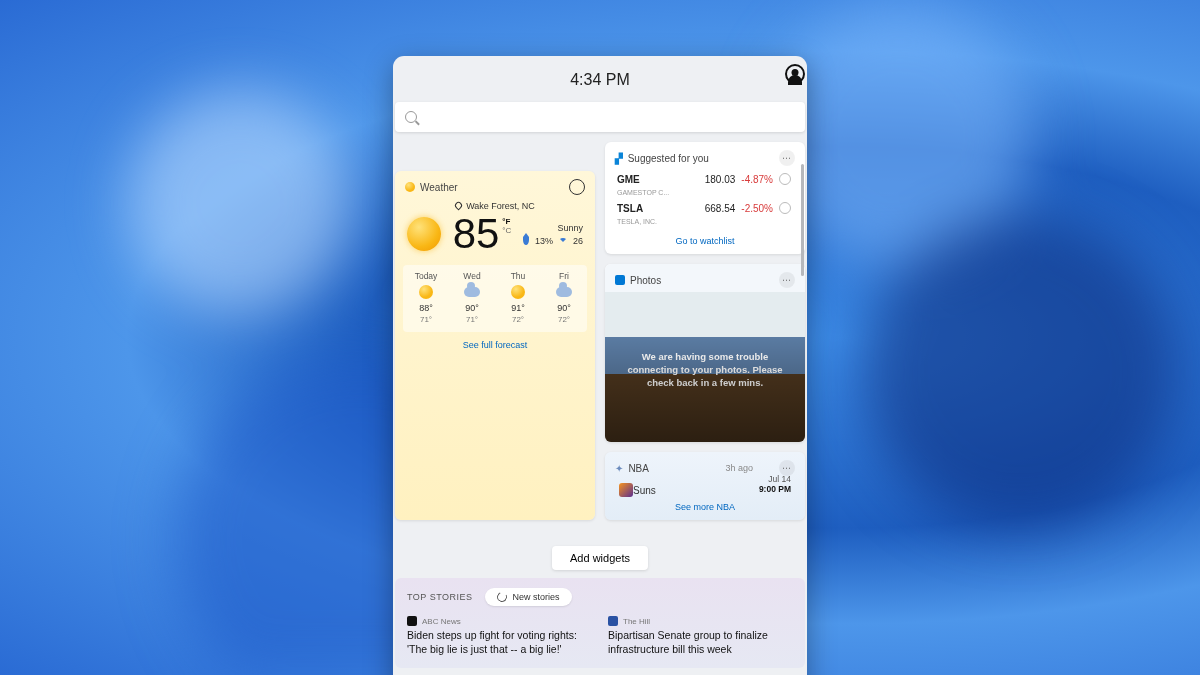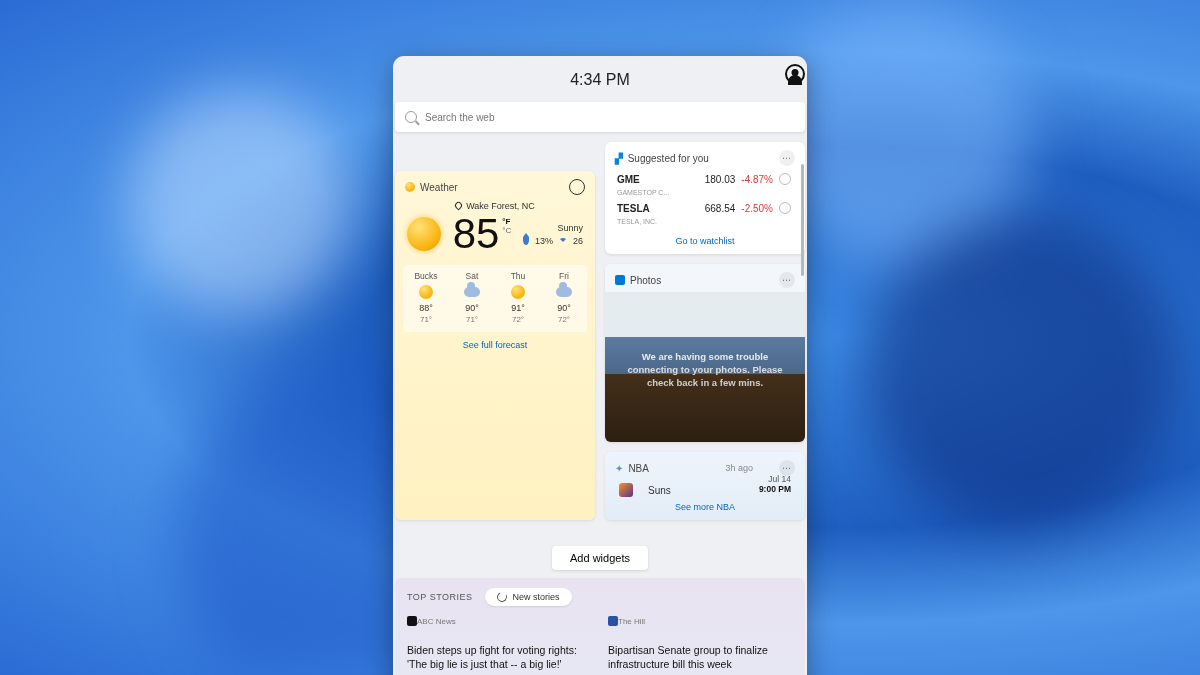--- a/index.html
+++ b/index.html
@@ -78,21 +78,21 @@
   .tkr{font-weight:600;color:#222;}
   .co{grid-column:1; font-size:7px; color:#999; margin-top:-2px;}
   .price{font-size:10px;color:#222;text-align:right;}
   .chg{font-size:10px; text-align:right;}
   .neg{color:#d83b3b;}
   .ostar{width:12px;height:12px;border:1px solid #bbb;border-radius:50%;position:relative;}
 
   
   .nba{ background:linear-gradient(180deg,#eef4fb,#e3edf7);}
   .nba .card-header .time-ago{font-size:9px;color:#888;margin-right:6px;}
-  .team-row{display:flex;align-items:center;gap:15px;padding:3px 14px;font-size:10px;color:#333;}
+  .team-row{display:flex;align-items:center;gap:0;padding:3px 14px;font-size:10px;color:#333;}
   .team-row .sq{width:14px;height:14px;border-radius:3px;}
   .suns{background:linear-gradient(135deg,#f7941e,#5b2d90);}
   .bucks{background:linear-gradient(135deg,#00471b,#eee1c6);}
   .game-dt{font-size:8.5px;color:#555;text-align:right;padding:0 14px;margin-top:-26px;}
   .game-dt b{display:block;color:#111;}
 
   
   .photos{ grid-row: span 2; padding:0;}
   .photos .card-header{background:#f3f7fb;}
   .photo-img{height:150px; background:linear-gradient(180deg,#e4ecef 0 30%, #5a7ba2 30% 55%, #50381f 55% 100%); position:relative;}
@@ -100,41 +100,40 @@
   .photo-msg{position:absolute;left:0;right:0;top:52%;transform:translateY(-50%);text-align:center;color:#fff;font-size:9.5px;font-weight:600;padding:0 16px;line-height:1.35;}
 
   .add-widgets{ margin:26px auto 8px; background:#fff; border:0; border-radius:4px; box-shadow:0 1px 3px rgba(0,0,0,.12); font-size:11px; padding:6px 18px; display:block; cursor:pointer;}
 
   .stories{ background:linear-gradient(180deg,#e9e2f1,#e6e8f3); border-radius:6px; padding:10px 12px 12px; }
   .stories-head{display:flex;align-items:center;gap:12px;}
   .stories-title{font-size:9px;letter-spacing:.5px;color:#555;}
   .new-stories{background:#fff;border-radius:14px;padding:4px 12px;font-size:9px;color:#333;display:flex;align-items:center;gap:6px;box-shadow:0 1px 2px rgba(0,0,0,.1);cursor:pointer;}
   .refresh-icon{width:10px;height:10px;border:1.5px solid #555;border-radius:50%;border-top-color:transparent;transform:rotate(20deg);}
   .story-grid{display:grid;grid-template-columns:1fr 1fr;gap:10px 16px;margin-top:10px;}
-  .story .src{display:flex;align-items:center;font-size:8px;color:#777;margin-bottom:18px;}
+  .story .src{display:flex;align-items:center;gap:5px;font-size:8px;color:#777;margin-bottom:3px;}
   .src-badge{width:10px;height:10px;border-radius:2px;}
   .abc{background:#111;}
   .hill{background:#2a52a3;}
   .story .headline{font-size:10.5px;color:#111;line-height:1.3;}
   .scrollbar{position:absolute;right:3px;top:108px;width:3px;height:112px;background:#b6b8bc;border-radius:2px;}
   .col-right{display:flex;flex-direction:column;gap:10px;}
 </style>
 </head>
 <body>
 
 <div class="panel">
 
   <div class="panel-header">
     <span class="time">4:34 PM</span>
     <span class="avatar"></span>
   </div>
 
   <div class="search">
     <span class="search-icon"></span>
-    <input type="text" placeholder="Search the web" style="">
   </div>
 
   <div class="grid">
 
     <div class="card weather">
       <div class="card-header">
         <span class="lhs">
             <span class="icon mini-sun" style="width:10px;height:10px;box-shadow:none;"></span>
             <span>Weather</span>
           </span>
@@ -157,22 +156,22 @@
           <span>Sunny</span>
           <span class="cond-row">
             <span class="drop-icon"></span>
               <span>13%</span>
             <span class="umbr-icon"></span>
               <span>26</span>
           </span>
         </span>
       </div>
       <div class="forecast">
-        <span class="day">Bucks</span>
-        <span class="day">Sat</span>
+        <span class="day">Today</span>
+        <span class="day">Wed</span>
         <span class="day">Thu</span>
         <span class="day">Fri</span>
         <span class="ic">
             <span class="mini-sun"></span>
           </span>
         <span class="ic">
             <span class="mini-cloud"></span>
           </span>
         <span class="ic">
             <span class="mini-sun"></span>
@@ -203,21 +202,21 @@
           <span class="more">⋯</span>
         </div>
         <div class="stock-row">
           <span class="tkr">GME</span>
           <span class="price">180.03</span>
           <span class="chg neg">-4.87%</span>
           <span class="ostar"></span>
           <span class="co">GAMESTOP C...</span>
         </div>
         <div class="stock-row">
-          <span class="tkr">TESLA</span>
+          <span class="tkr">TSLA</span>
           <span class="price">668.54</span>
           <span class="chg neg">-2.50%</span>
           <span class="ostar"></span>
           <span class="co">TESLA, INC.</span>
         </div>
         <div class="card-link">Go to watchlist</div>
       </div>
 
       <div class="card photos">
         <div class="card-header">

